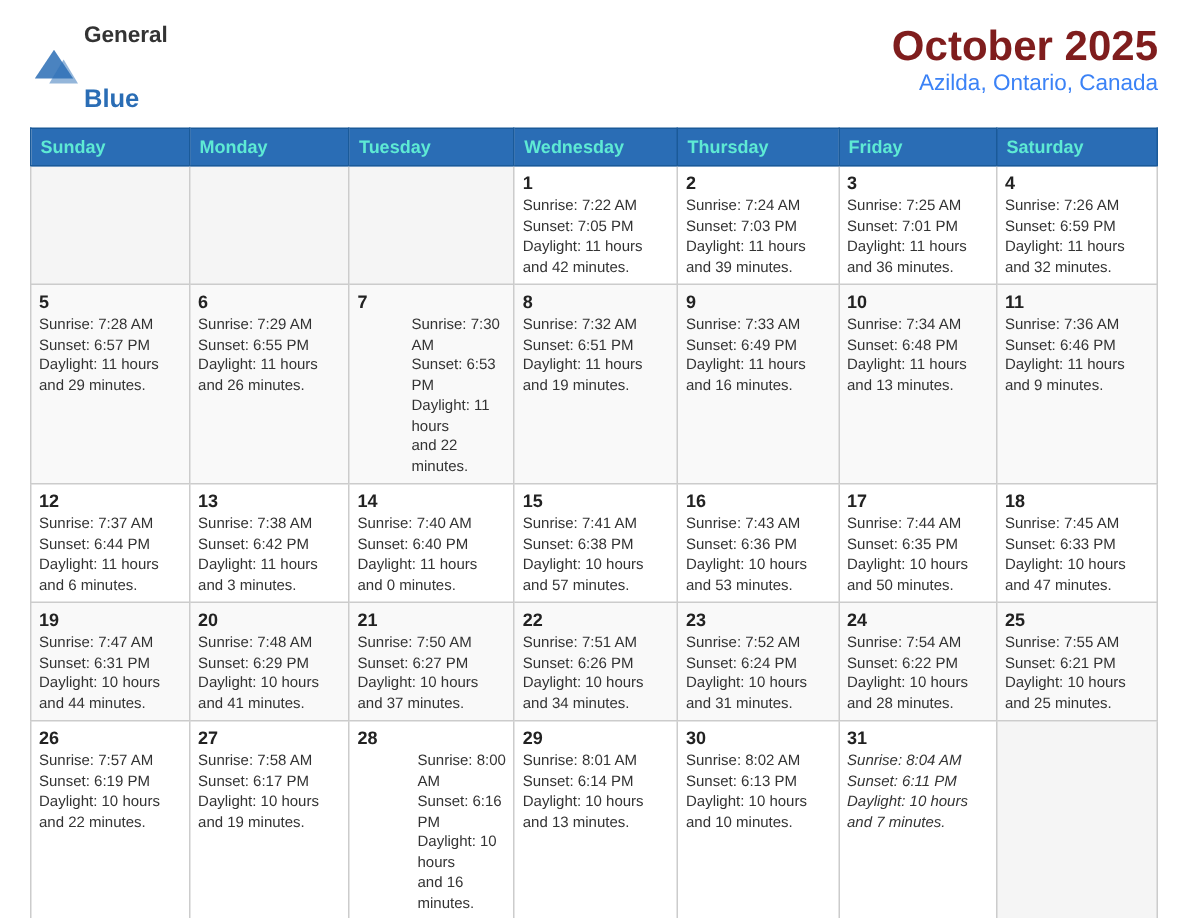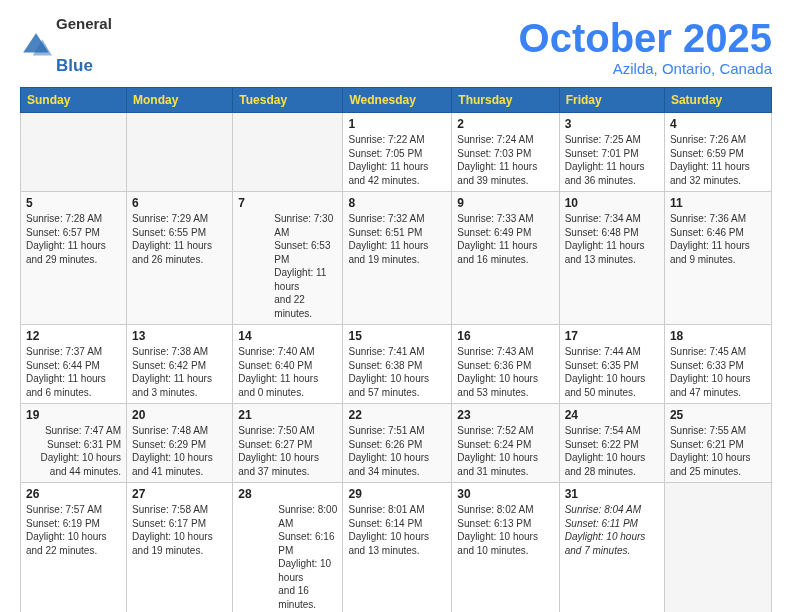--- a/index.html
+++ b/index.html
@@ -46,37 +46,37 @@
       color: #2a6db5;
     }
     .logo-icon {
       width: 32px;
       height: 32px;
     }
     .title-block {
       text-align: right;
     }
     .cal-title {
-      font-size: 40px;
-      font-weight: bold;
-      color: #3b82f6;
+      font-size: 28px;
+      font-weight: bold;
+      color: #7f1d1d;
       line-height: 1.1;
     }
     .cal-subtitle {
       font-size: 15px;
       color: #3b82f6;
     }
     .calendar {
       border-collapse: collapse;
       width: 100%;
       flex: 1;
     }
     .calendar th {
       background: #2a6db5;
-      color: #fde047;
+      color: #5eead4;
       font-size: 12px;
       font-weight: bold;
       text-align: left;
       padding: 5px 6px;
       border: 1px solid #1a5a99;
     }
     .calendar td {
       border: 1px solid #ccc;
       vertical-align: top;
       padding: 4px 5px;
@@ -272,21 +272,21 @@
             <div class="day-num">18</div>
             <div class="day-info" style="white-space: pre-line;">Sunrise: 7:45 AM
 Sunset: 6:33 PM
 Daylight: 10 hours
 and 47 minutes.</div>
           </td>
         </tr>
         <tr>
           <td>
             <div class="day-num">19</div>
-            <div class="day-info" style="white-space: pre-line; text-align: right;">Sunrise: 7:47 AM
+            <div class="day-info" style="white-space: pre-line;">Sunrise: 7:47 AM
 Sunset: 6:31 PM
 Daylight: 10 hours
 and 44 minutes.</div>
           </td>
           <td>
             <div class="day-num">20</div>
             <div class="day-info" style="white-space: pre-line;">Sunrise: 7:48 AM
 Sunset: 6:29 PM
 Daylight: 10 hours
 and 41 minutes.</div>

